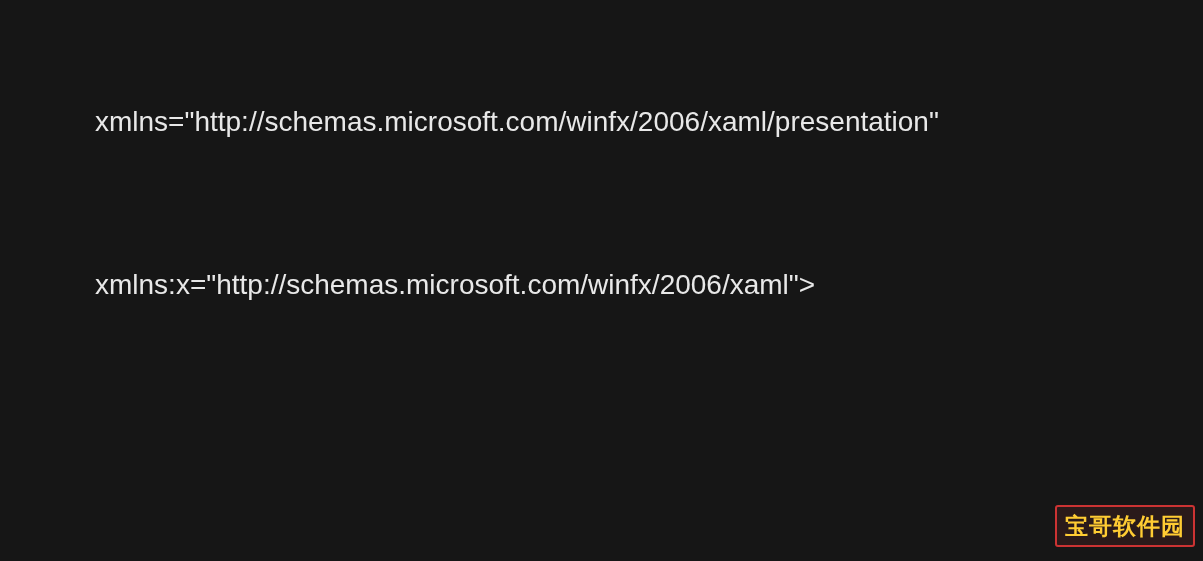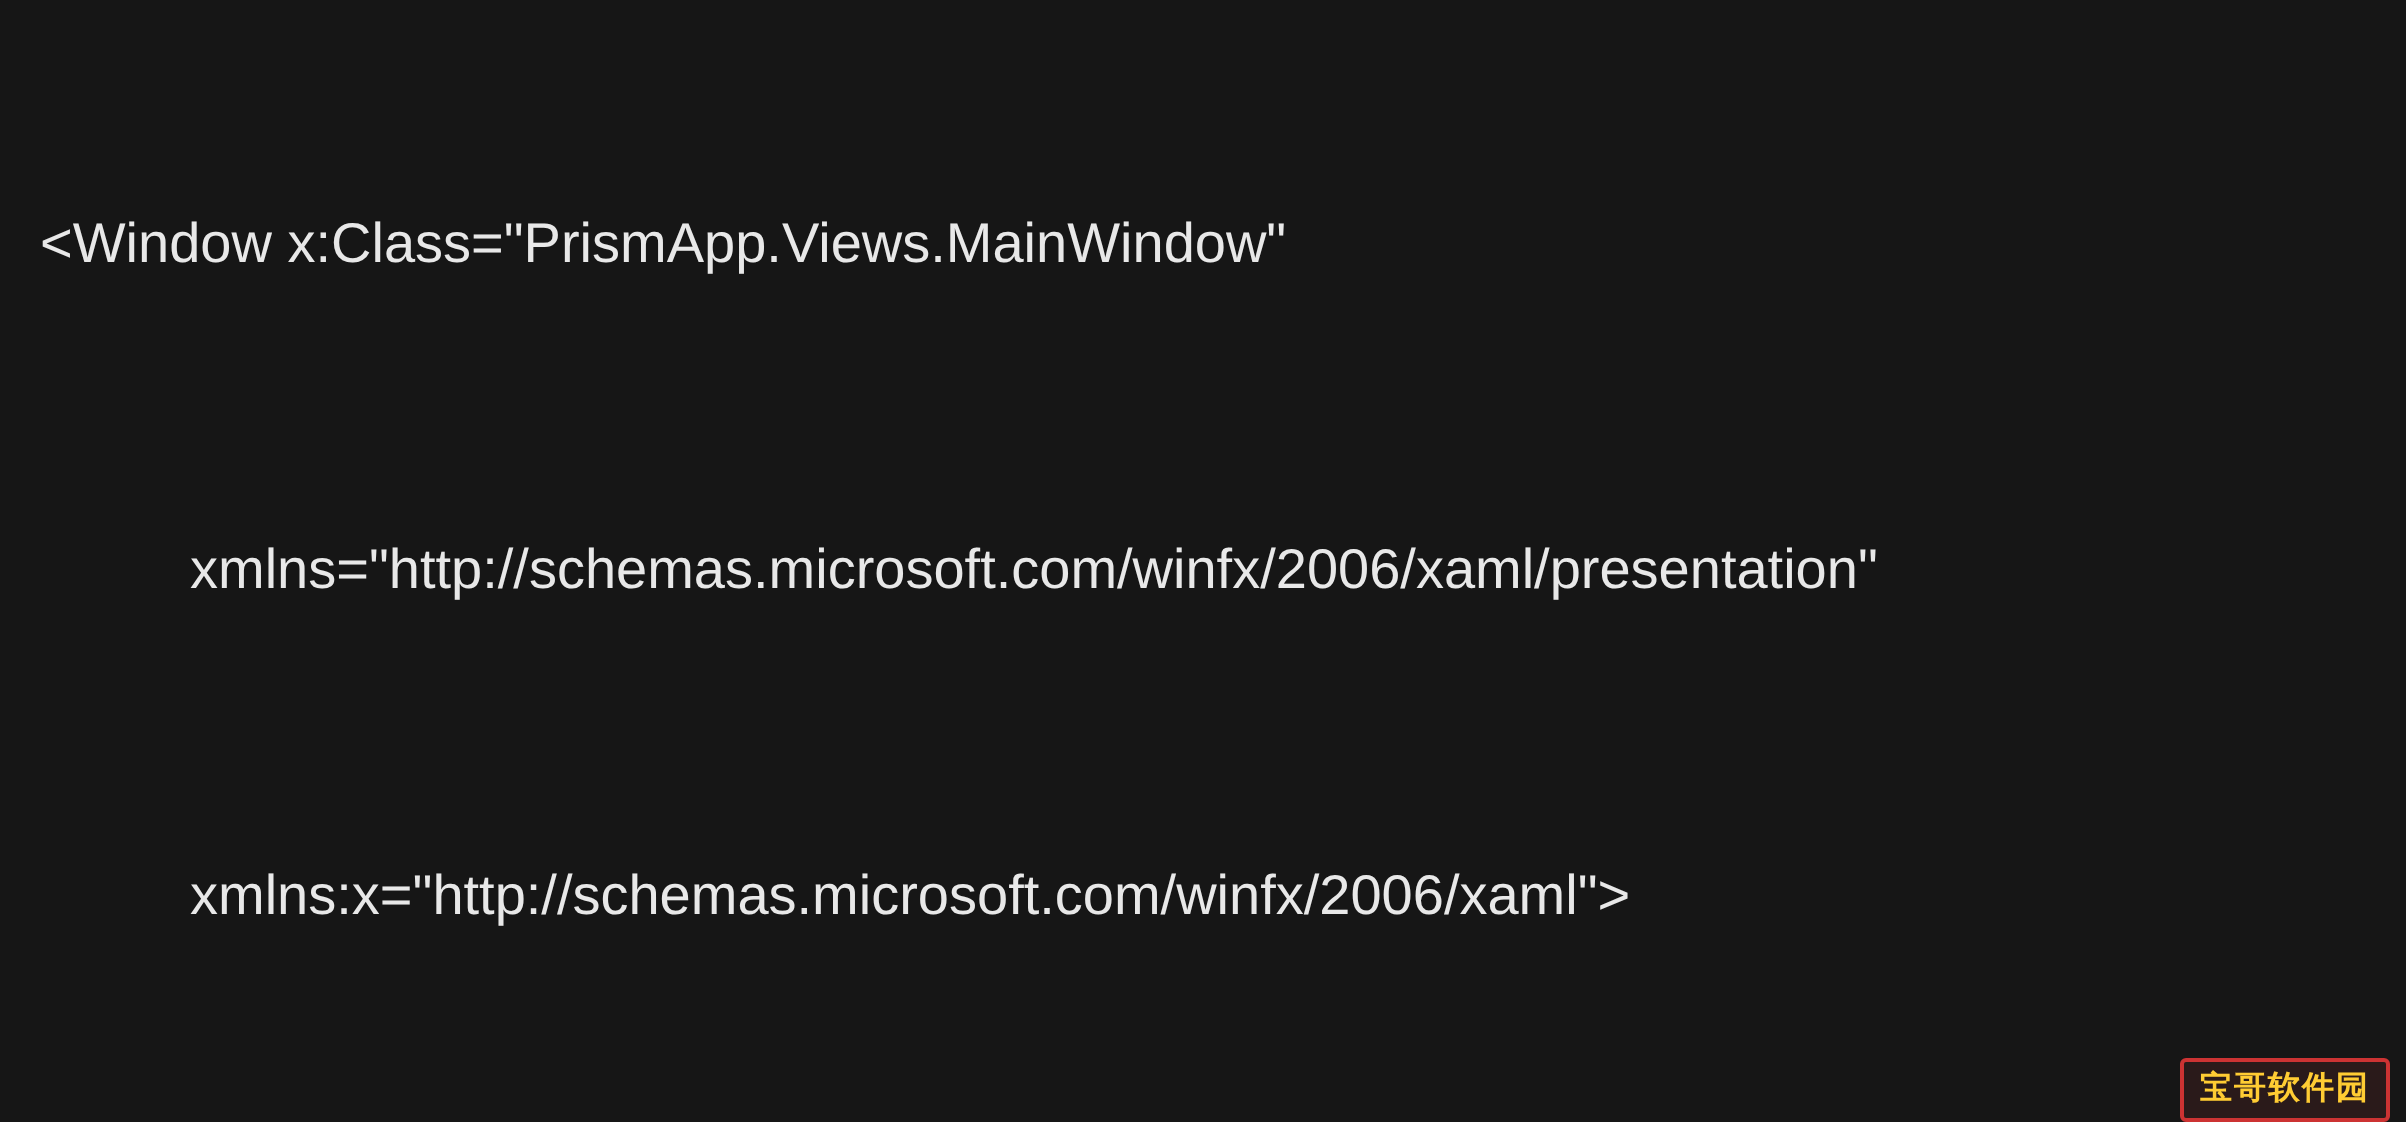--- a/index.html
+++ b/index.html
@@ -27,38 +27,37 @@
       margin-bottom: 45px;
     }
     .code-line:last-child {
       margin-bottom: 0;
     }
     .indent-1 {
       padding-left: 75px;
     }
     .watermark {
       position: absolute;
-      bottom: 0;
+      bottom: 14px;
       right: 8px;
       background-color: #2a1a1a;
       border: 2px solid #cc3333;
       color: #ffcc33;
       font-weight: bold;
-      font-size: 16px;
+      font-size: 23px;
       padding: 3px 8px;
       border-radius: 3px;
       font-family: "Microsoft YaHei", sans-serif;
       letter-spacing: 1px;
     }
   </style>
 </head>
 <body>
 
 <div class="code-block">
-  <span class="code-line">&lt;Window x:Class="PrismApp.Views.MainWindow"</span>
   <span class="code-line indent-1">xmlns="http://schemas.microsoft.com/winfx/2006/xaml/presentation"</span>
   <span class="code-line indent-1">xmlns:x="http://schemas.microsoft.com/winfx/2006/xaml"&gt;</span>
   
   
   
   
 </div>
 
 <div class="watermark">宝哥软件园</div>
 

